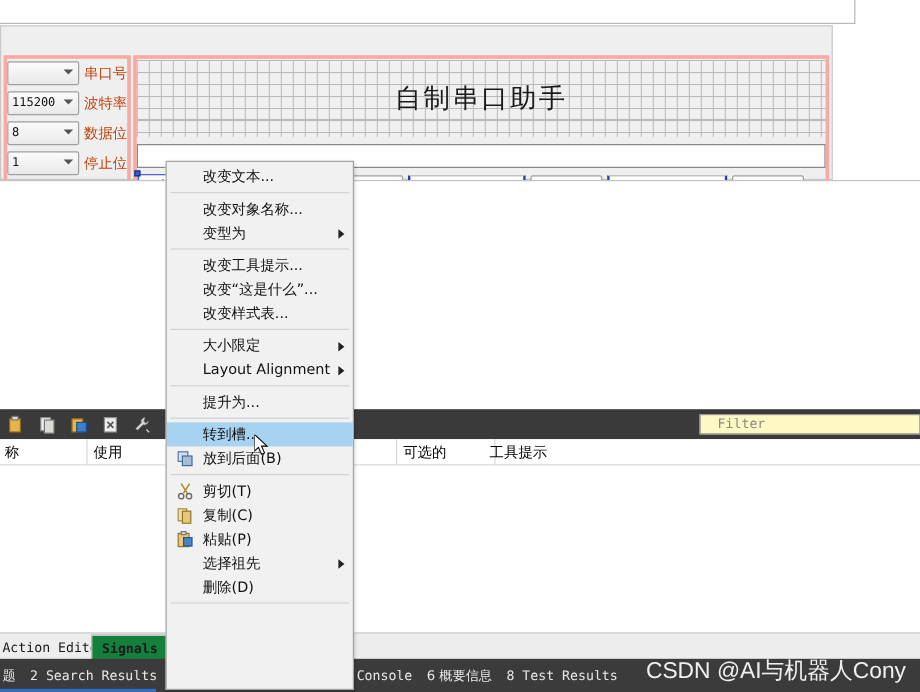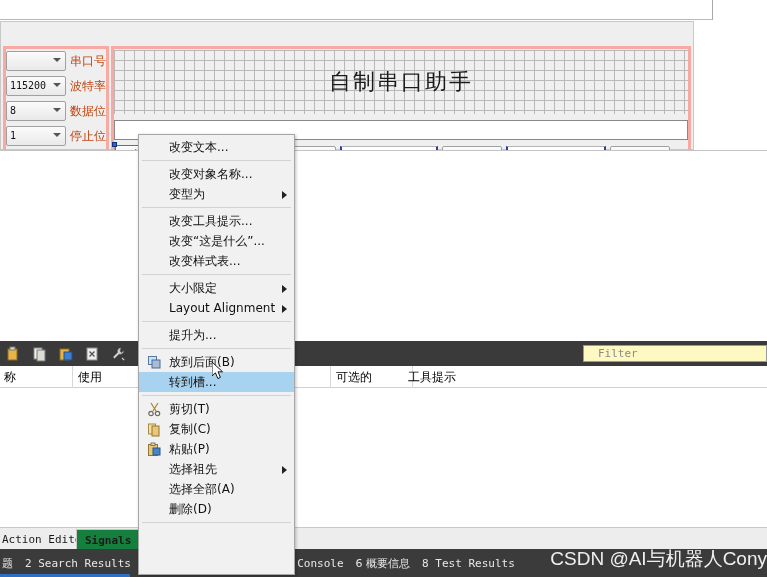--- a/index.html
+++ b/index.html
@@ -202,21 +202,21 @@
     display: flex; align-items: center;
     overflow: hidden;
   }
   .sb-item { margin-right: 12px; white-space: nowrap; }
   .sb-cjk { font-family: "DejaVu Sans", sans-serif; }
   .sb-accent {
     position: absolute; left: 0; bottom: 0; width: 130px; height: 3px;
     background: #2e6fc4;
   }
   .watermark {
-    position: absolute; right: 0; top: 546px;
+    position: absolute; right: 12px; top: 546px;
     font-size: 19px; font-family: "Liberation Sans", sans-serif;
     color: rgba(255,255,255,0.92);
     white-space: nowrap;
     letter-spacing: 0px;
     pointer-events: none;
   }
 
   
   .ctxmenu {
     position: absolute; left: 138px; top: 134px; width: 157px; height: 441px;
@@ -439,32 +439,32 @@
       <span>Layout Alignment</span>
       <span class="sub"></span>
     </div>
     <div class="sep"></div>
 
     <div class="mi">
       <span>提升为...</span>
     </div>
     <div class="sep"></div>
 
+    <div class="mi highlight">
+      <span>转到槽...</span>
+    </div>
+
     <div class="mi">
       <span class="mi-icon">
         <svg width="15" height="15" viewBox="0 0 15 15">
           <rect x="1.5" y="1.5" width="8" height="8" fill="#cfe0f2" stroke="#5577a8"></rect>
           <rect x="5" y="5" width="8" height="8" fill="#a8bcd6" stroke="#4a6a96"></rect>
         </svg>
       </span>
       <span>放到后面(B)</span>
-    </div>
-
-    <div class="mi highlight">
-      <span>转到槽...</span>
     </div>
     <div class="sep"></div>
 
     <div class="mi">
       <span class="mi-icon">
         <svg width="15" height="15" viewBox="0 0 15 15">
           <path d="M4 1 L9 9 M11 1 L6 9" stroke="#b08a30" stroke-width="1.3" fill="none"></path>
           <circle cx="4" cy="11.5" r="2.2" fill="none" stroke="#6a6a6a" stroke-width="1.2"></circle>
           <circle cx="10.5" cy="11.5" r="2.2" fill="none" stroke="#6a6a6a" stroke-width="1.2"></circle>
         </svg>
@@ -489,23 +489,20 @@
         </svg>
       </span>
       <span>粘贴(P)</span>
     </div>
 
     <div class="mi">
       <span>选择祖先</span>
       <span class="sub"></span>
     </div>
     <div class="mi">
-      <span>选择全部(A)</span>
-    </div>
-    <div class="mi">
       <span>删除(D)</span>
     </div>
     <div class="sep"></div>
 
   </div>
 
   <svg class="cursor-arrow" viewBox="0 0 12 19">
     <polygon points="0,0 0,14 3.4,10.8 5.9,16.6 8.4,15.4 6,9.8 10.6,9.8" fill="#ffffff" stroke="#000000" stroke-width="0.9"></polygon>
   </svg>
 

